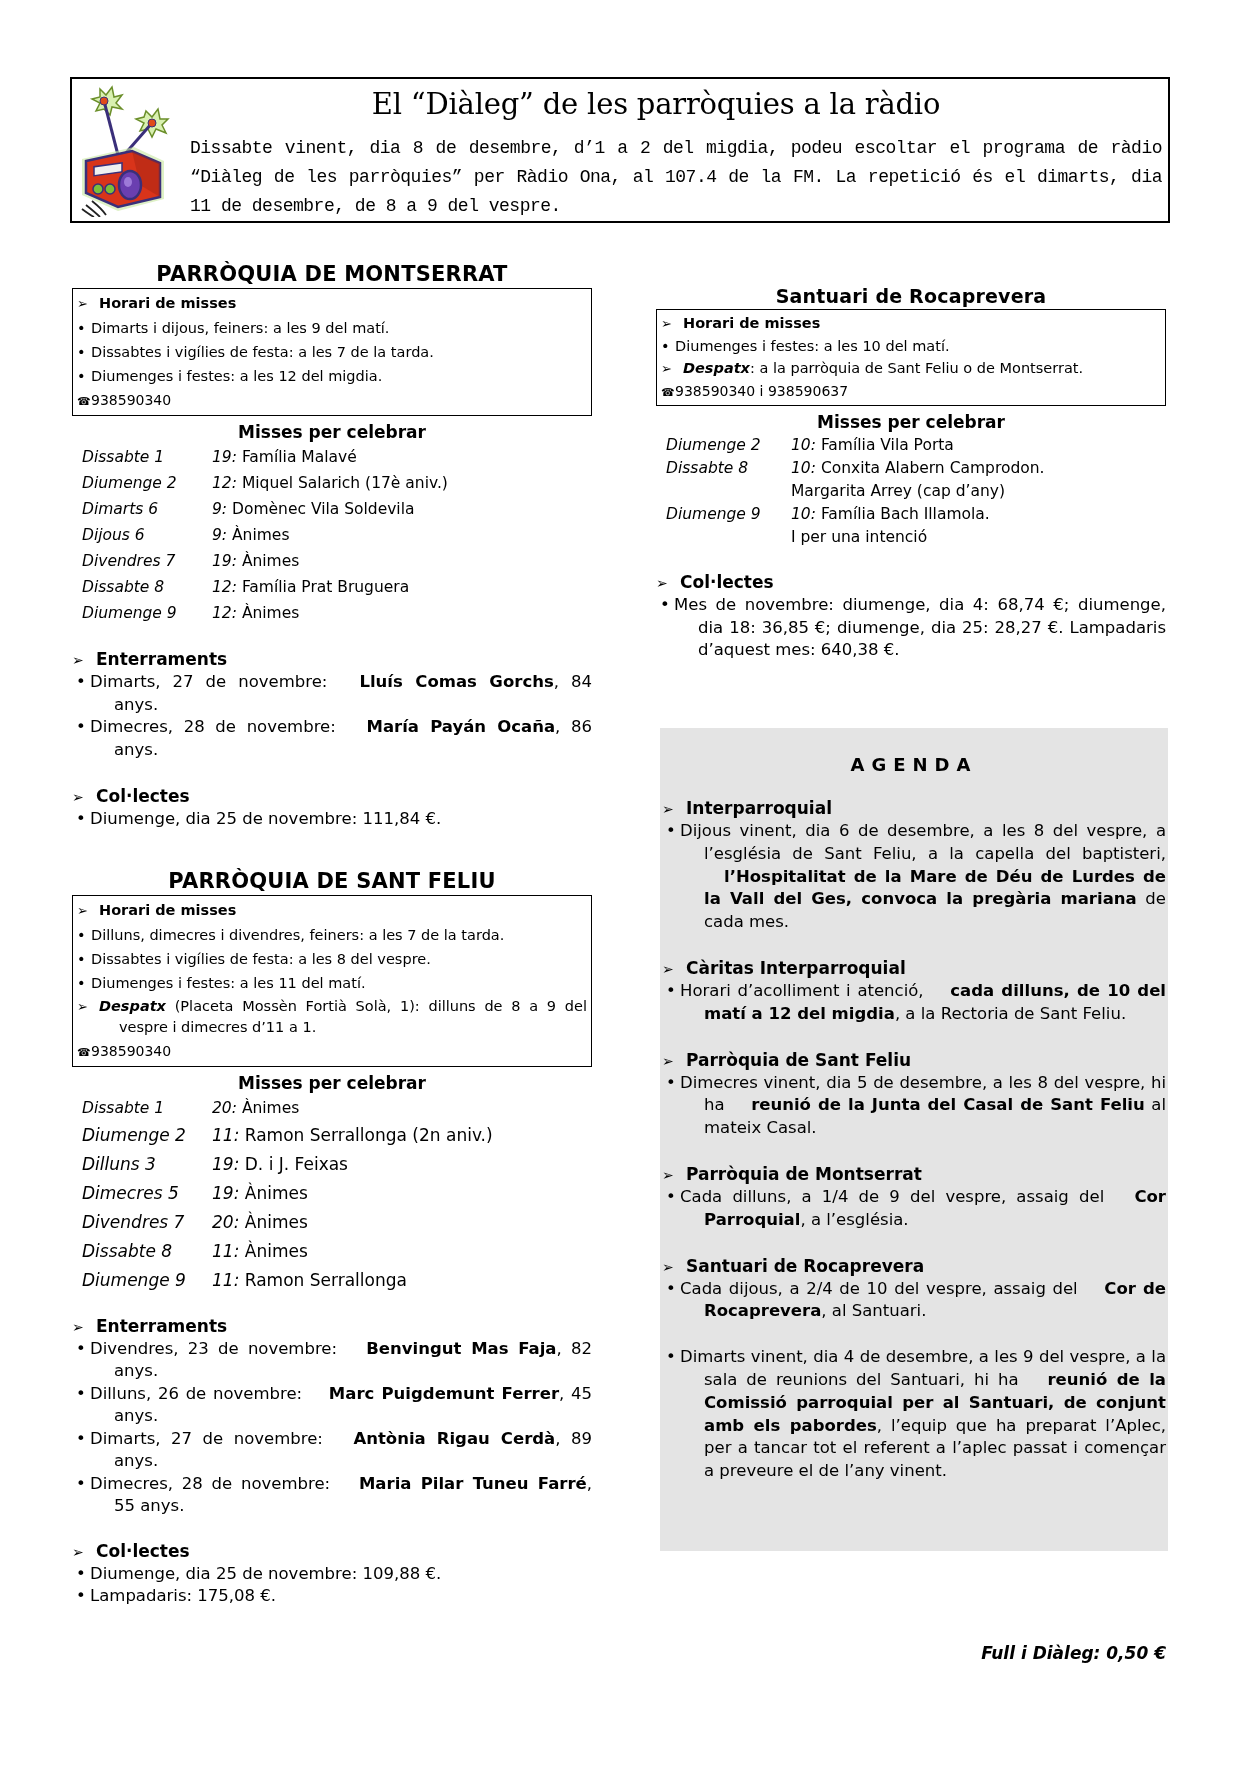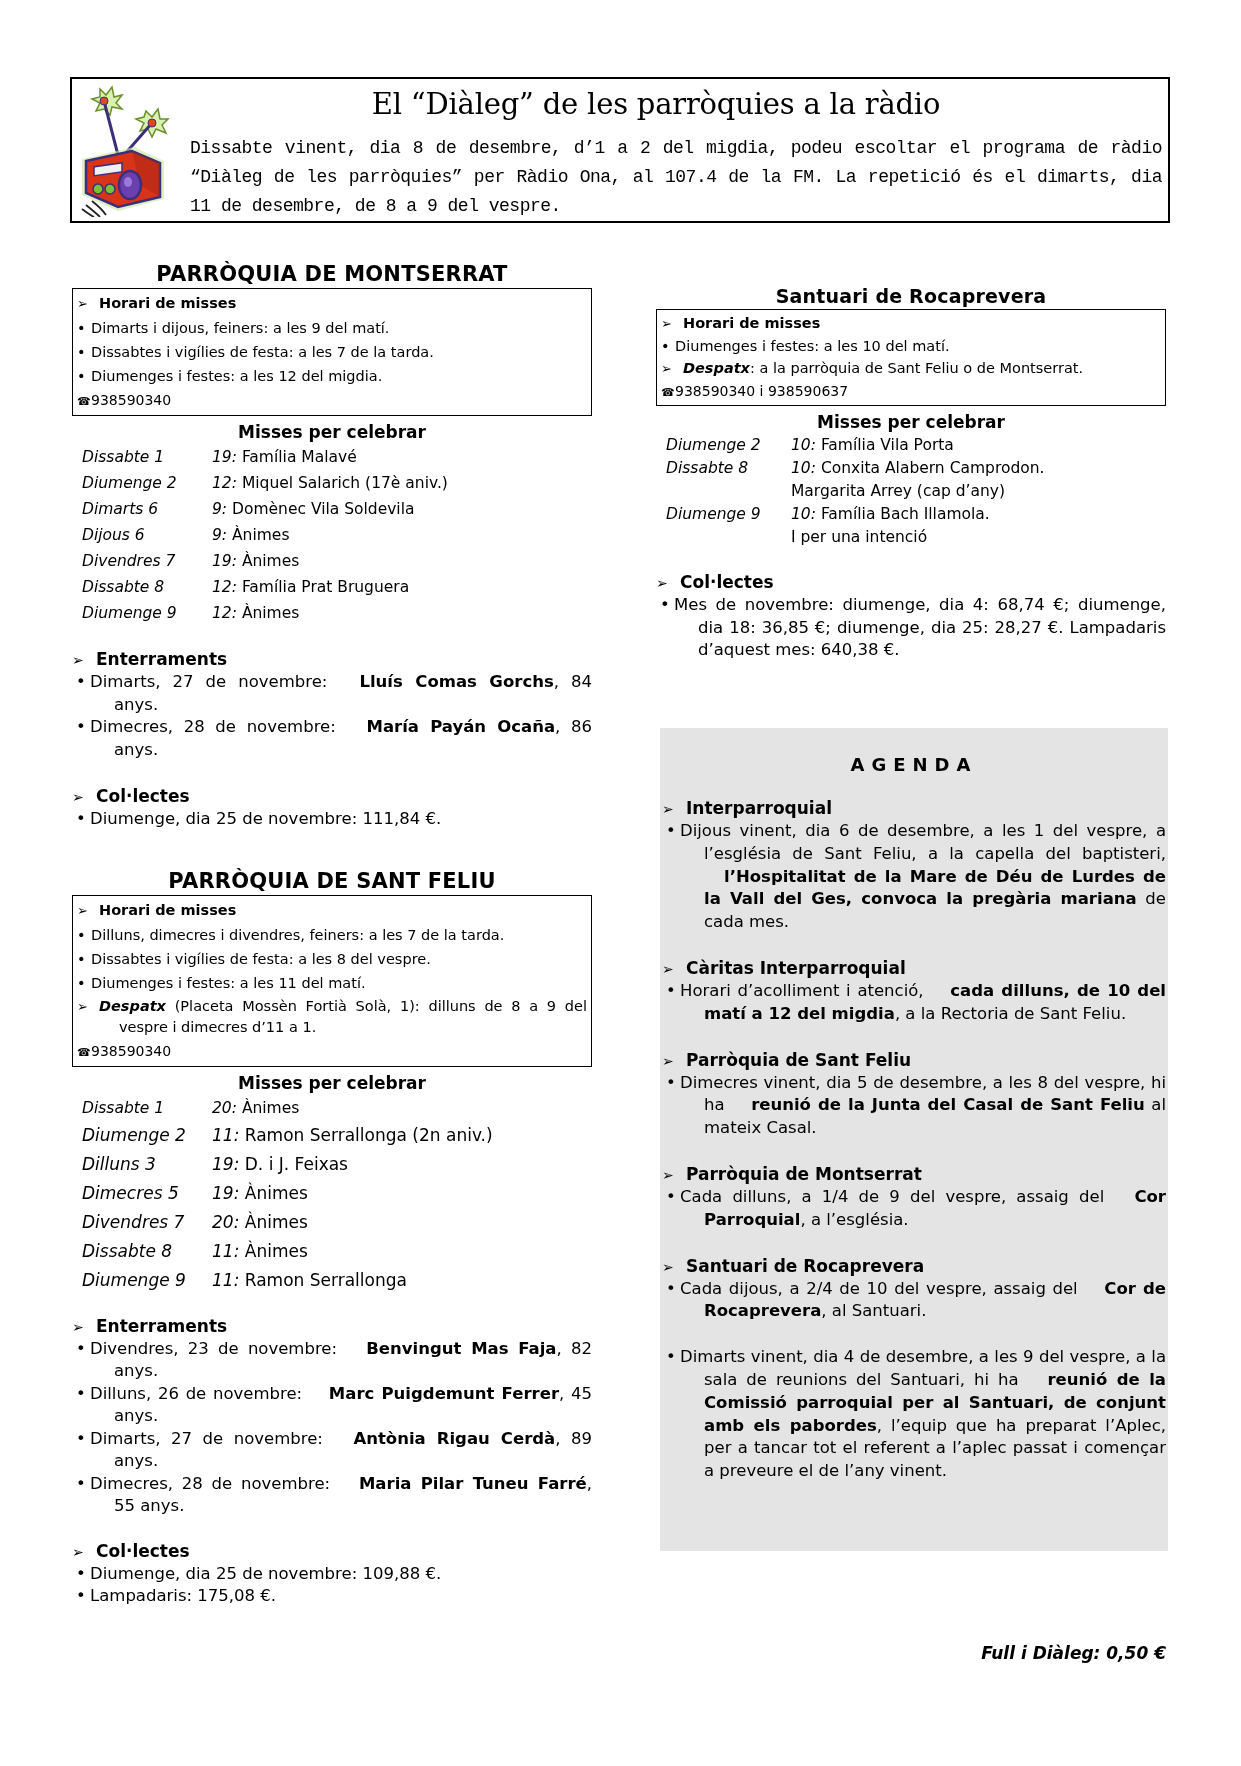--- a/index.html
+++ b/index.html
@@ -283,21 +283,21 @@
       <div class="item"><span class="dot">•</span><span>Mes de novembre: diumenge, dia 4: 68,74 €; diumenge, dia 18: 36,85 €; diumenge, dia 25: 28,27 €. Lampadaris d’aquest mes: 640,38 €.</span></div>
     </div>
   </div>
 </div>
 
 <div class="agenda">
   <div class="agenda-title">AGENDA</div>
   <div id="agenda-sections">
       <div class="section">
         <div class="section-head"><span class="arrow">➢</span><span>Interparroquial</span></div>
-        <div class="item"><span class="dot">•</span><span>Dijous vinent, dia 6 de desembre, a les 1 del vespre, a l’església de Sant Feliu, a la capella del baptisteri, </span><b>l’Hospitalitat de la Mare de Déu de Lurdes de la Vall del Ges, convoca la pregària mariana</b><span> de cada mes.</span></div>
+        <div class="item"><span class="dot">•</span><span>Dijous vinent, dia 6 de desembre, a les 8 del vespre, a l’església de Sant Feliu, a la capella del baptisteri, </span><b>l’Hospitalitat de la Mare de Déu de Lurdes de la Vall del Ges, convoca la pregària mariana</b><span> de cada mes.</span></div>
       </div>
       <div class="section">
         <div class="section-head"><span class="arrow">➢</span><span>Càritas Interparroquial</span></div>
         <div class="item"><span class="dot">•</span><span>Horari d’acolliment i atenció, </span><b>cada dilluns, de 10 del matí a 12 del migdia</b><span>, a la Rectoria de Sant Feliu.</span></div>
       </div>
       <div class="section">
         <div class="section-head"><span class="arrow">➢</span><span>Parròquia de Sant Feliu</span></div>
         <div class="item"><span class="dot">•</span><span>Dimecres vinent, dia 5 de desembre, a les 8 del vespre, hi ha </span><b>reunió de la Junta del Casal de Sant Feliu</b><span> al mateix Casal.</span></div>
       </div>
       <div class="section">

